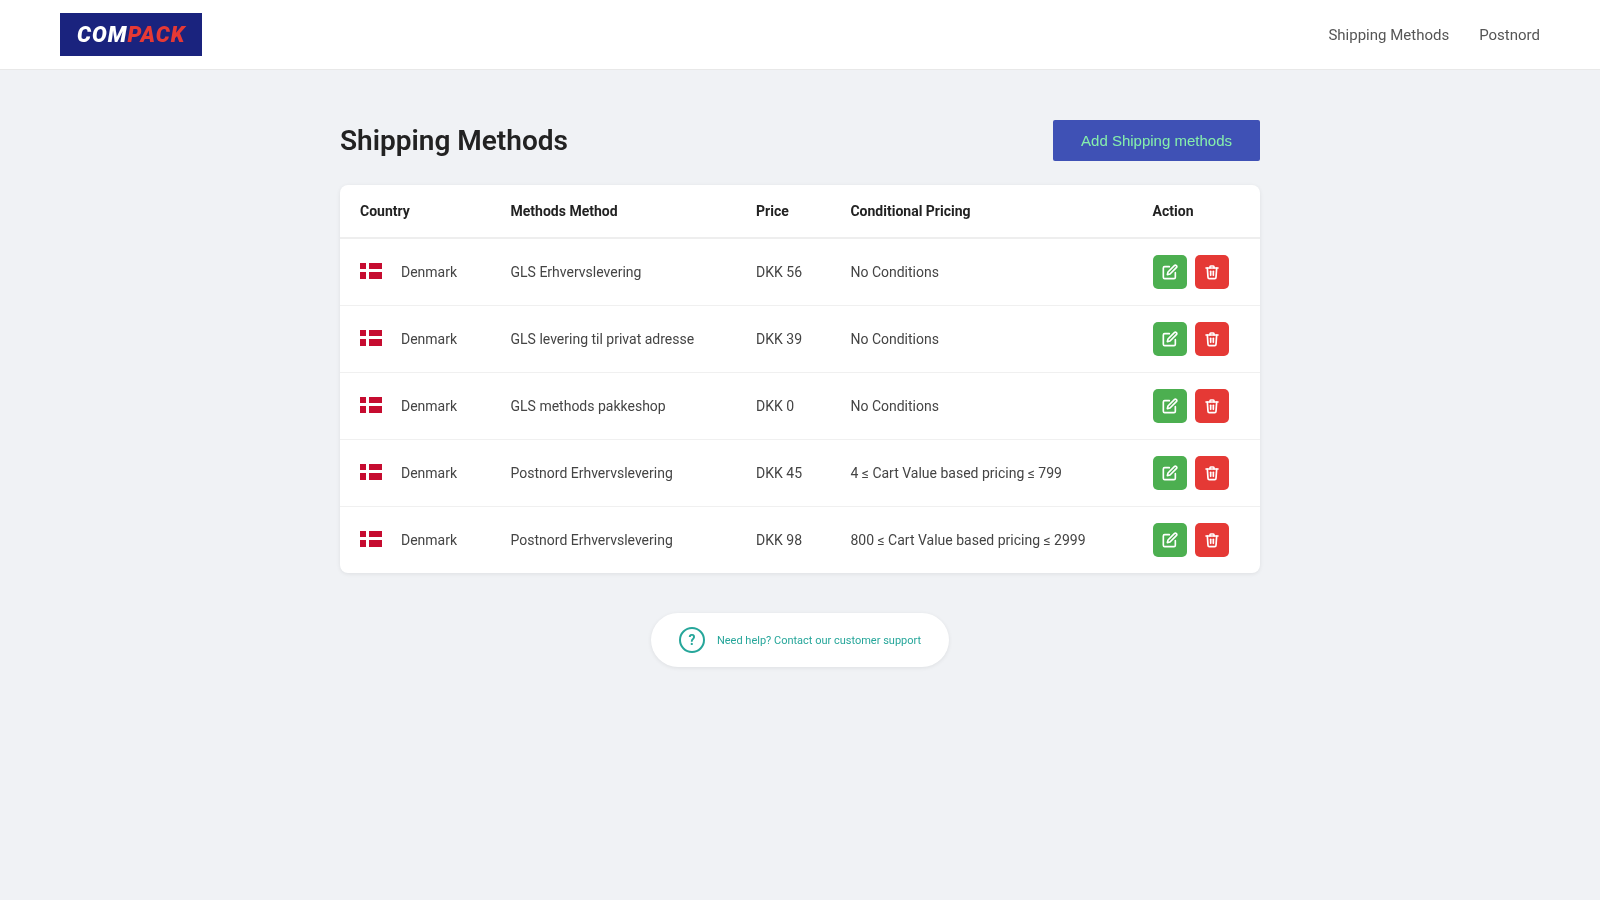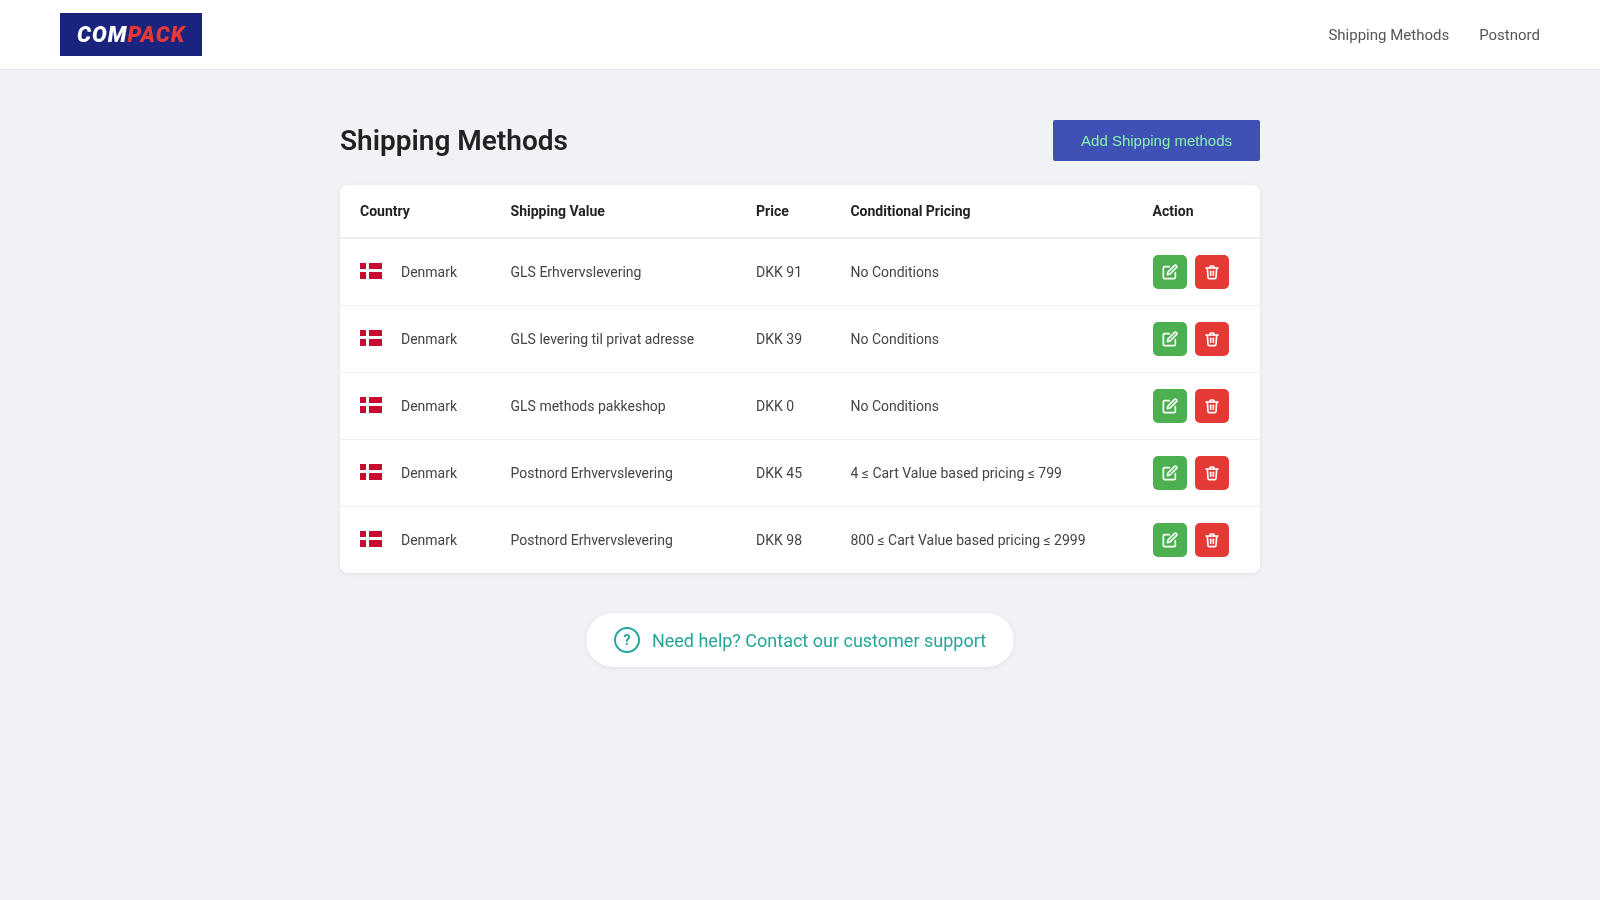--- a/index.html
+++ b/index.html
@@ -163,21 +163,21 @@
       display: flex;
       align-items: center;
       justify-content: center;
       color: #26a69a;
       font-size: 14px;
       font-weight: bold;
       flex-shrink: 0;
     }
     .help-text {
       color: #26a69a;
-      font-size: 18px;
+      font-size: 11px;
       cursor: pointer;
     }
   </style>
 </head>
 <body>
 
 <header>
   <div class="logo-container">
     <div class="logo">
       <span class="com">COM</span><span class="pack">PACK</span>
@@ -193,40 +193,40 @@
   <div class="page-header">
     <h1 class="page-title">Shipping Methods</h1>
     <button class="add-btn">Add Shipping methods</button>
   </div>
 
   <div class="table-card">
     <table>
       <thead>
         <tr>
           <th>Country</th>
-          <th>Shipping Value</th>
+          <th>Methods Method</th>
           <th>Price</th>
           <th>Conditional Pricing</th>
           <th>Action</th>
         </tr>
       </thead>
       <tbody id="table-body">
       <tr>
       <td>
         <div class="country-cell">
           <span><svg class="denmark-flag" viewBox="0 0 22 16" xmlns="http://www.w3.org/2000/svg">
       <rect width="22" height="16" fill="#C60C30"></rect>
       <rect x="6" y="0" width="3" height="16" fill="#fff"></rect>
       <rect x="0" y="6" width="22" height="3" fill="#fff"></rect>
     </svg></span>
           <span>Denmark</span>
         </div>
       </td>
       <td>GLS Erhvervslevering</td>
-      <td>DKK 91</td>
+      <td>DKK 56</td>
       <td>No Conditions</td>
       <td>
         <div class="action-cell">
           <button class="btn-edit" title="Edit">
             <svg width="16" height="16" viewBox="0 0 24 24" fill="none" stroke="white" stroke-width="2.5" stroke-linecap="round" stroke-linejoin="round">
               <path d="M11 4H4a2 2 0 0 0-2 2v14a2 2 0 0 0 2 2h14a2 2 0 0 0 2-2v-7"></path>
               <path d="M18.5 2.5a2.121 2.121 0 0 1 3 3L12 15l-4 1 1-4 9.5-9.5z"></path>
             </svg>
           </button>
           <button class="btn-delete" title="Delete">

